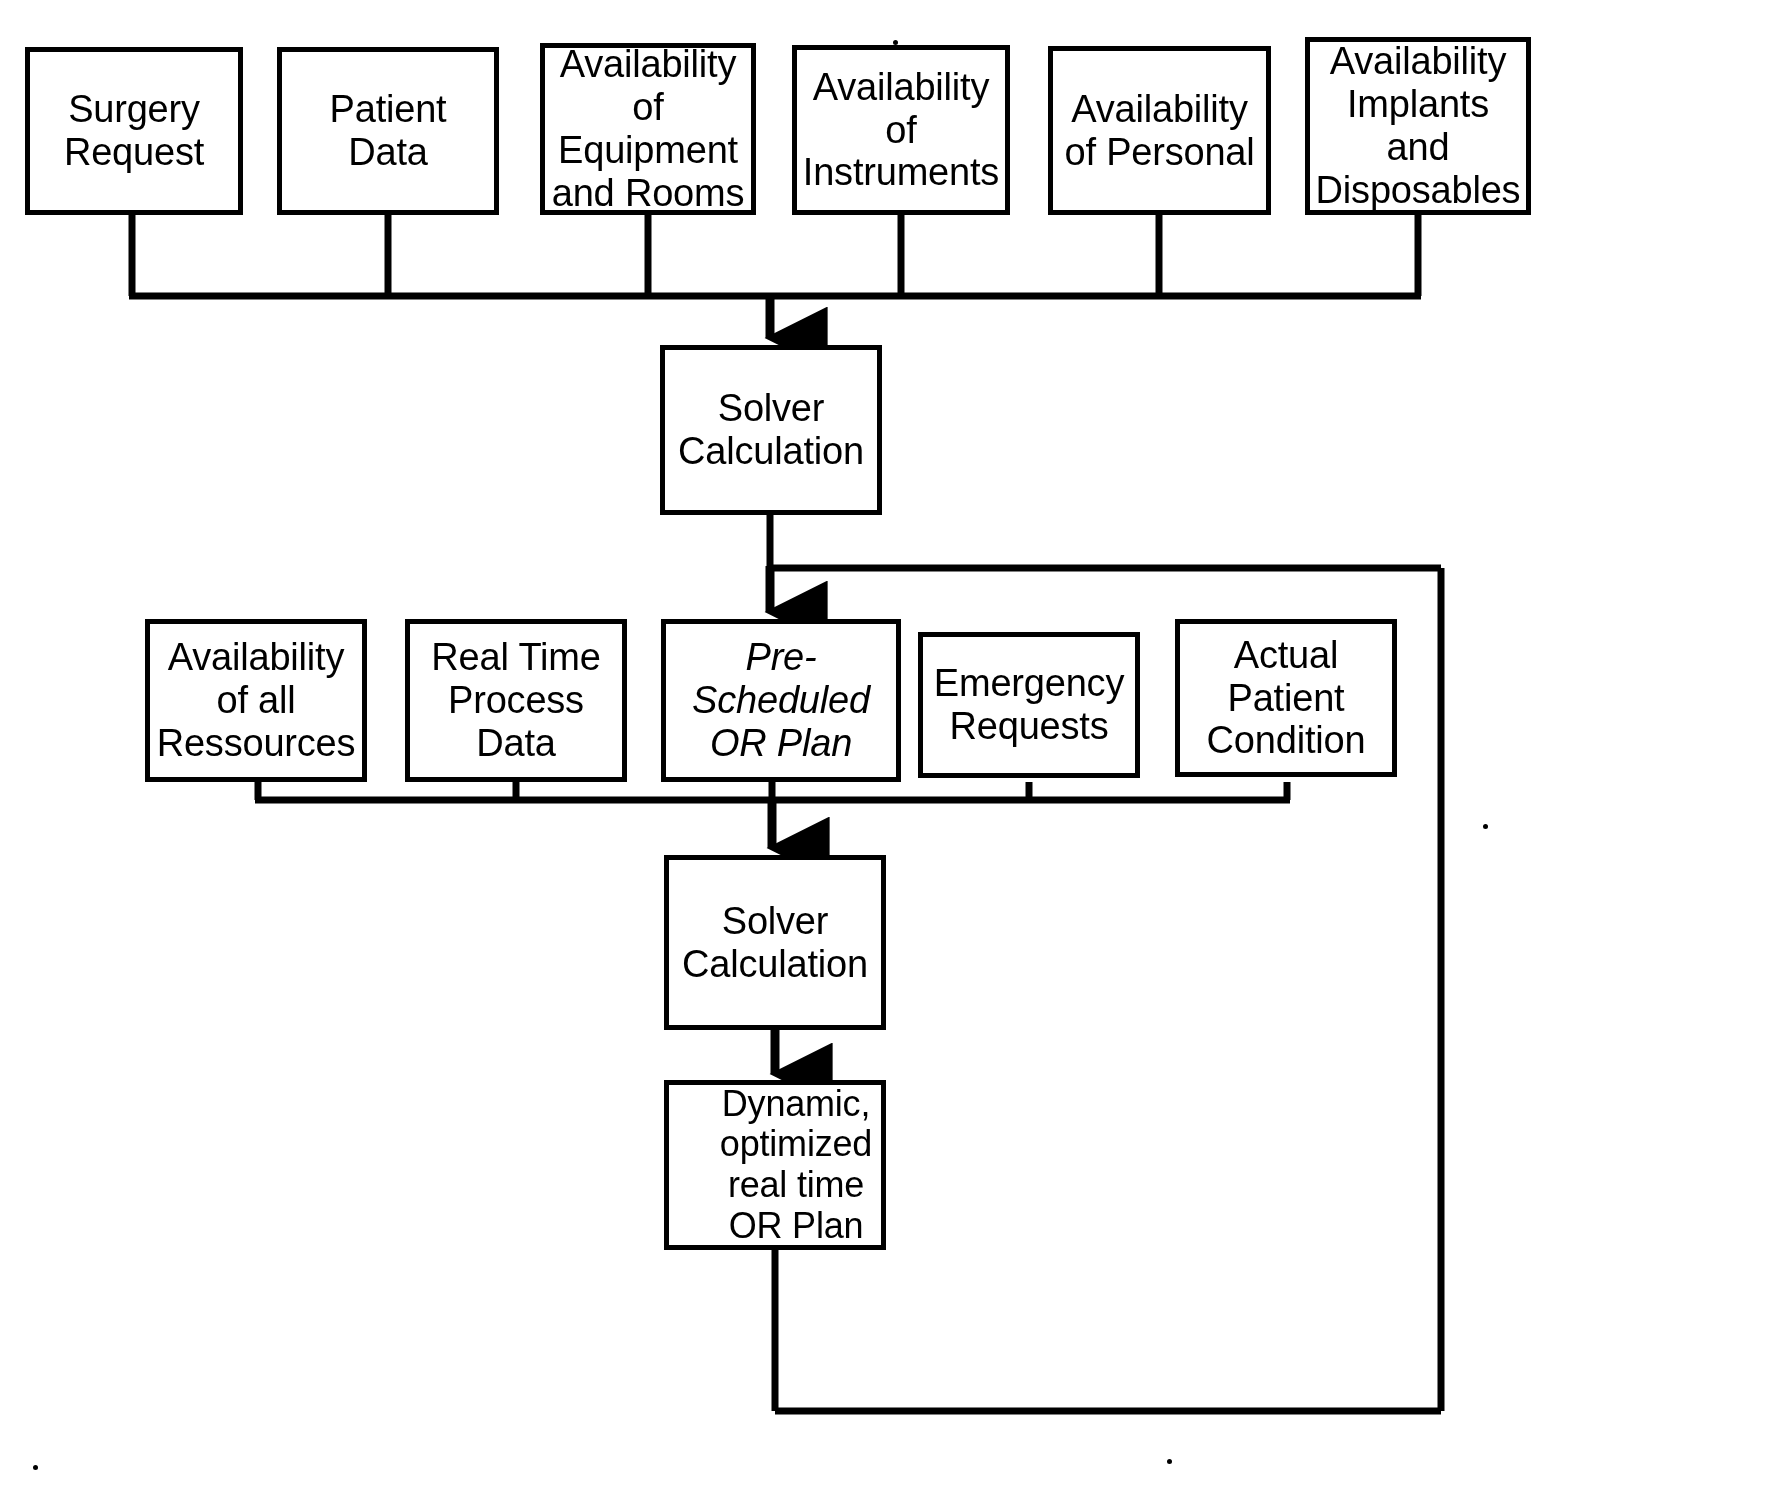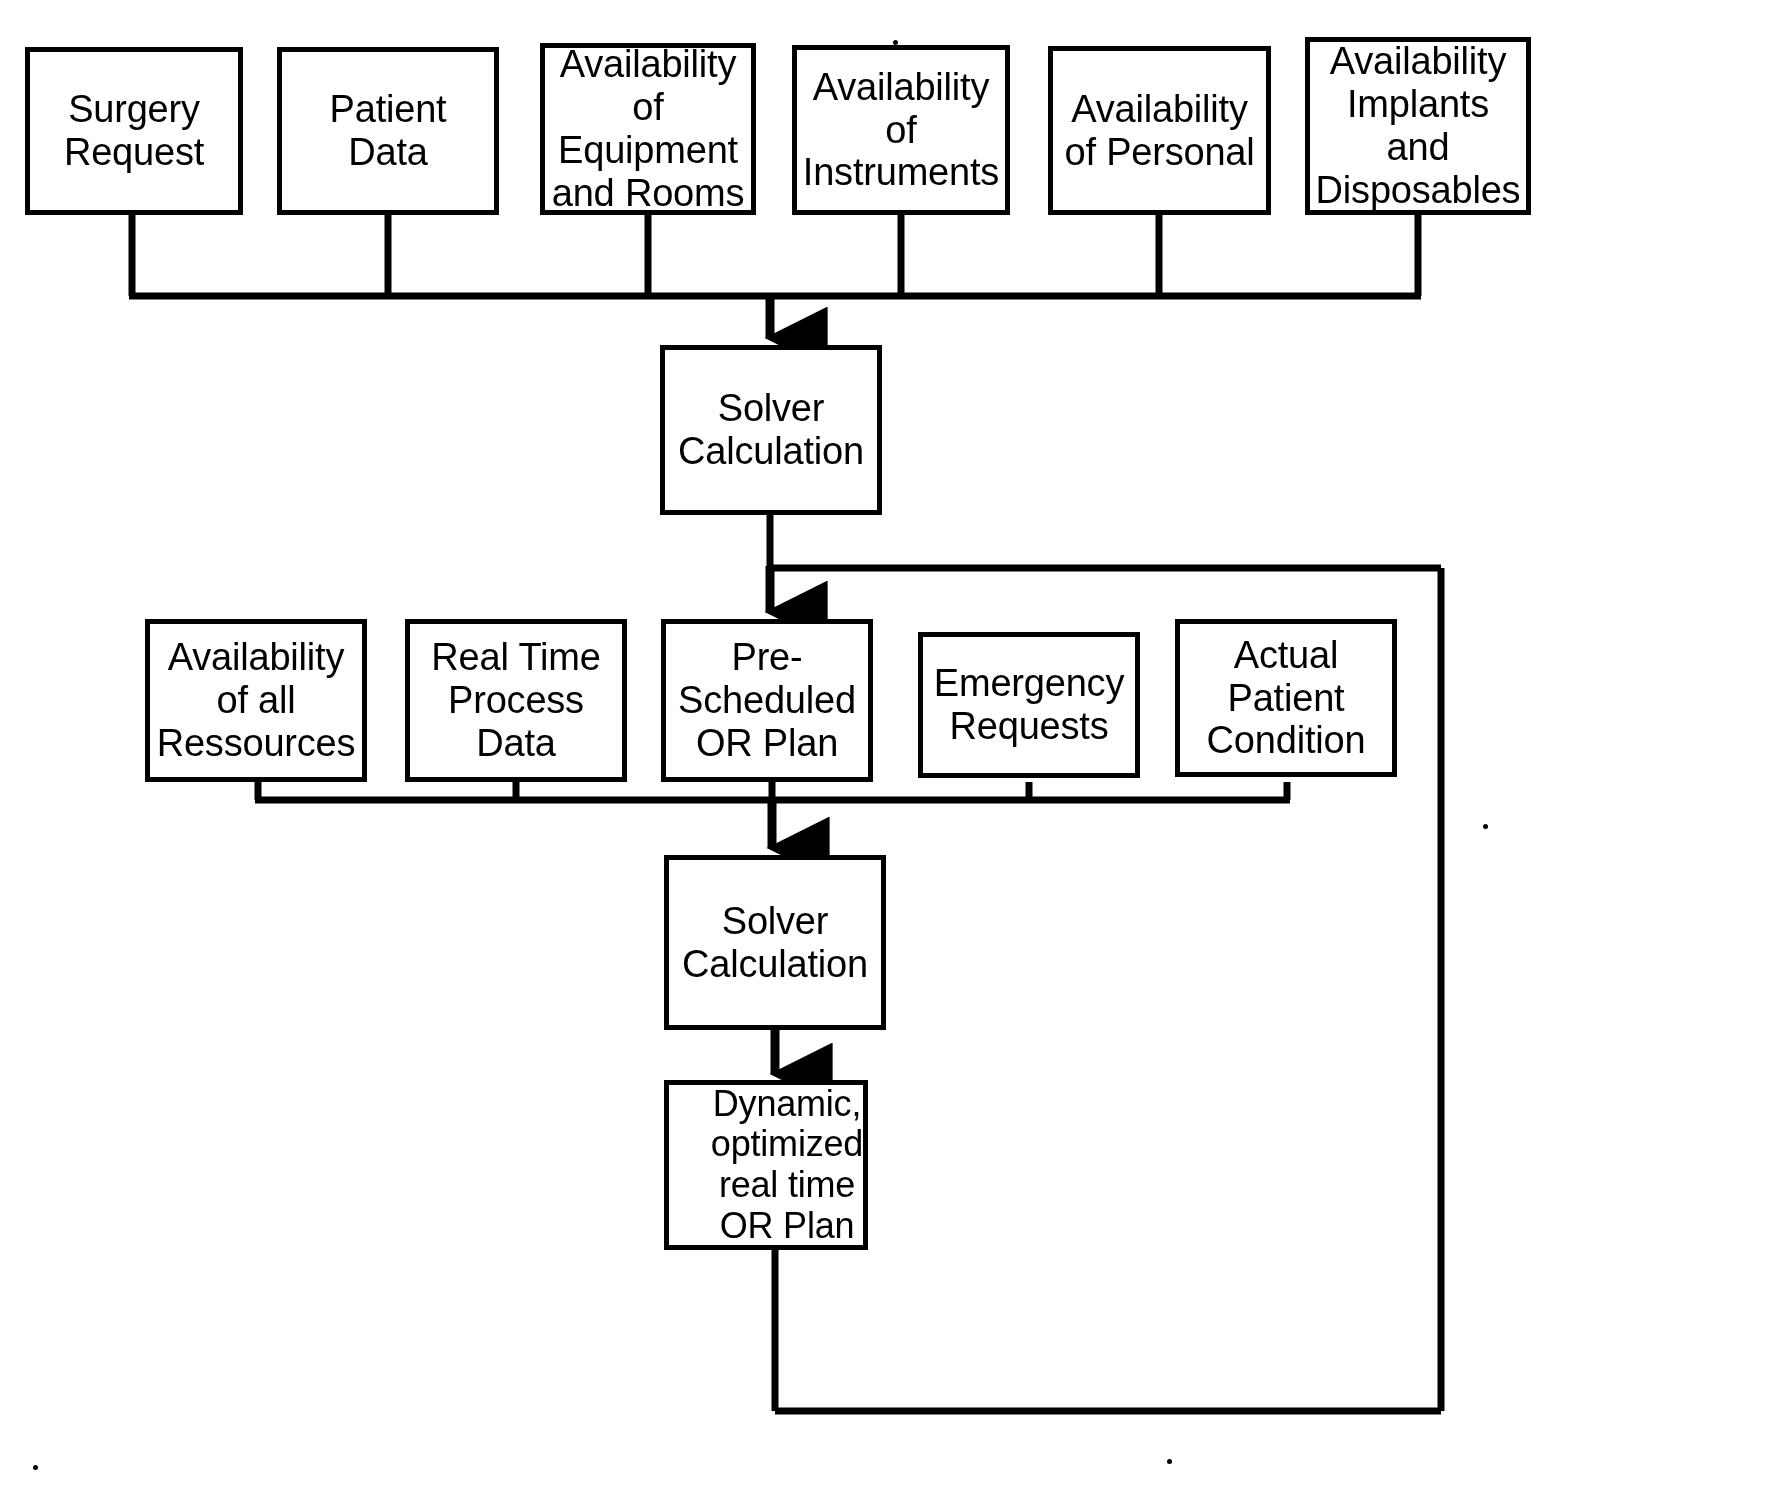--- a/index.html
+++ b/index.html
@@ -161,21 +161,21 @@
 of all
 Ressources</span>
   </div>
 
   <div class="node" style="left:405px; top:619px; width:222px; height:163px;">
     <span class="node-label">Real Time
 Process
 Data</span>
   </div>
 
-  <div class="node" style="left:661px; top:619px; width:212px; height:163px;">
+  <div class="node" style="left:661px; top:619px; width:240px; height:163px;font-style:italic;">
     <span class="node-label">Pre-
 Scheduled
 OR Plan</span>
   </div>
 
   <div class="node" style="left:918px; top:632px; width:222px; height:146px;">
     <span class="node-label">Emergency
 Requests</span>
   </div>
 
@@ -183,20 +183,20 @@
     <span class="node-label">Actual
 Patient
 Condition</span>
   </div>
 
   <div class="node" style="left:664px; top:855px; width:222px; height:175px;">
     <span class="node-label">Solver
 Calculation</span>
   </div>
 
-  <div class="node" style="left:664px; top:1080px; width:204px; height:170px;padding-left:42px;">
+  <div class="node" style="left:664px; top:1080px; width:222px; height:170px;padding-left:42px;">
     <span class="node-label small">Dynamic,
 optimized
 real time
 OR Plan</span>
   </div>
 
 </div>
 
 </body></html>

